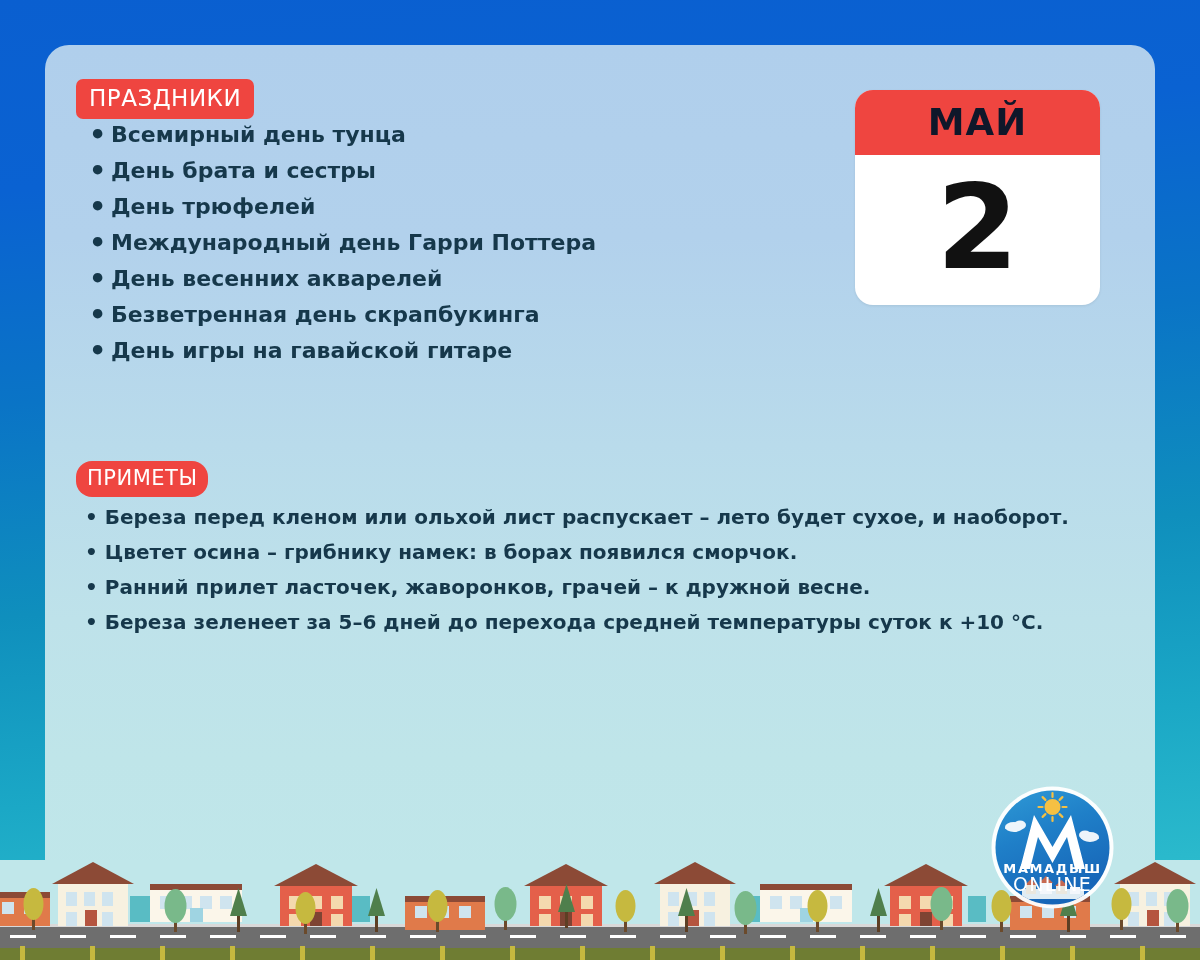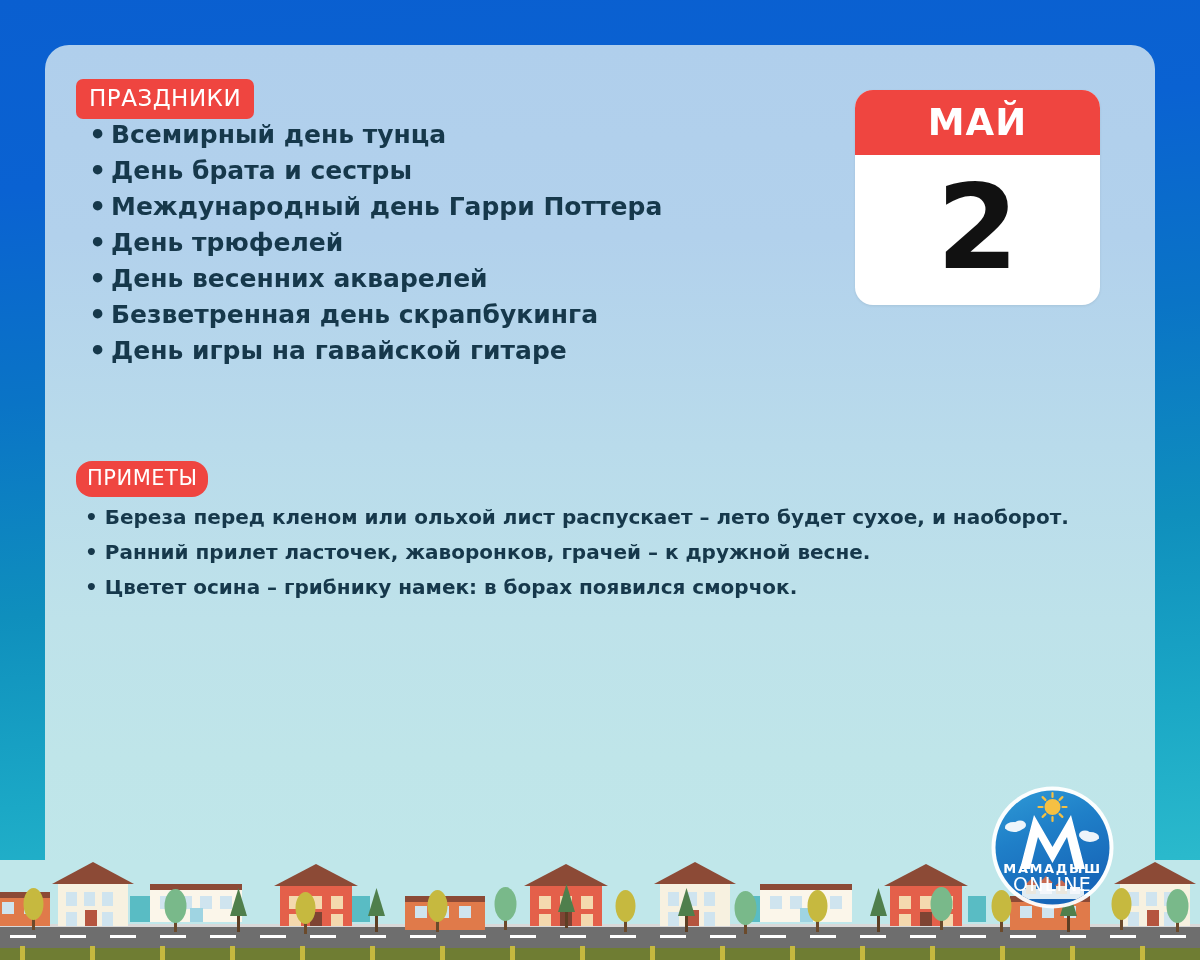--- a/index.html
+++ b/index.html
@@ -82,21 +82,21 @@
     top: 72px;
     width: 800px;
     list-style: none;
     margin: 0;
     padding: 0;
   }
   .holiday-list li {
     position: relative;
     padding-left: 24px;
     color: #16384b;
-    font-size: 25px;
+    font-size: 22px;
     font-weight: 600;
     line-height: 36px;
     white-space: nowrap;
   }
   .holiday-list li::before {
     content: "•";
     position: absolute;
     left: 2px;
     top: 0;
     font-size: 27px;
@@ -130,21 +130,21 @@
     width: 245px;
     height: 215px;
     border-radius: 18px;
     background: #ffffff;
     overflow: hidden;
     box-shadow: 0 1px 3px rgba(0,0,0,0.08);
   }
   .calendar-month {
     height: 65px;
     background: #ef4540;
-    color: #ffffff;
+    color: #0f172a;
     font-size: 37px;
     font-weight: bold;
     letter-spacing: 1px;
     display: flex;
     align-items: center;
     justify-content: center;
   }
   .calendar-day {
     height: 150px;
     color: #111111;
@@ -183,33 +183,34 @@
 
 <div id="poster">
 
   <div class="card">
 
     <div class="badge badge-holidays">ПРАЗДНИКИ</div>
 
     <ul class="holiday-list">
       <li>Всемирный день тунца</li>
       <li>День брата и сестры</li>
+      <li>День трюфелей</li>
       <li>Международный день Гарри Поттера</li>
-      <li>День трюфелей</li>
       <li>День весенних акварелей</li>
       <li>Безветренная день скрапбукинга</li>
       <li>День игры на гавайской гитаре</li>
     </ul>
 
     <div class="badge badge-omens">ПРИМЕТЫ</div>
 
     <ul class="omen-list">
       <li>• Береза перед кленом или ольхой лист распускает – лето будет сухое, и наоборот.</li>
+      <li>• Цветет осина – грибнику намек: в борах появился сморчок.</li>
       <li>• Ранний прилет ласточек, жаворонков, грачей – к дружной весне.</li>
-      <li>• Цветет осина – грибнику намек: в борах появился сморчок.</li>
+      <li>• Береза зеленеет за 5–6 дней до перехода средней температуры суток к +10 °C.</li>
     </ul>
 
     <div class="calendar">
       <div class="calendar-month">МАЙ</div>
       <div class="calendar-day">2</div>
     </div>
 
   </div>
 
   <svg class="town" viewBox="0 0 1200 100" preserveAspectRatio="none">

